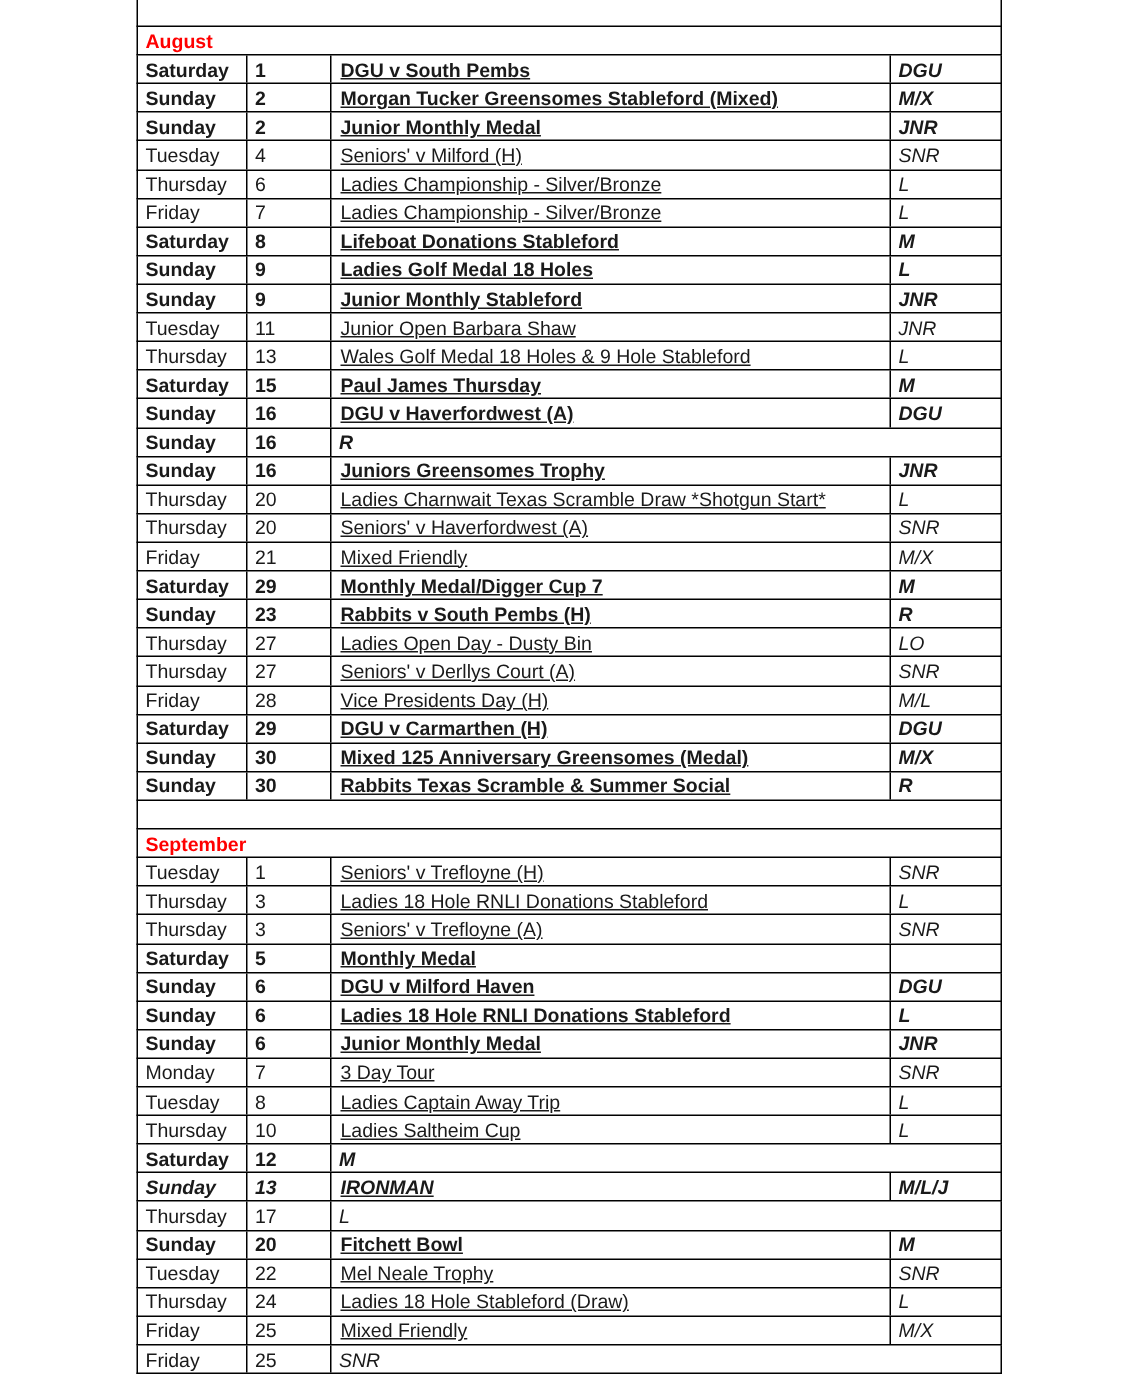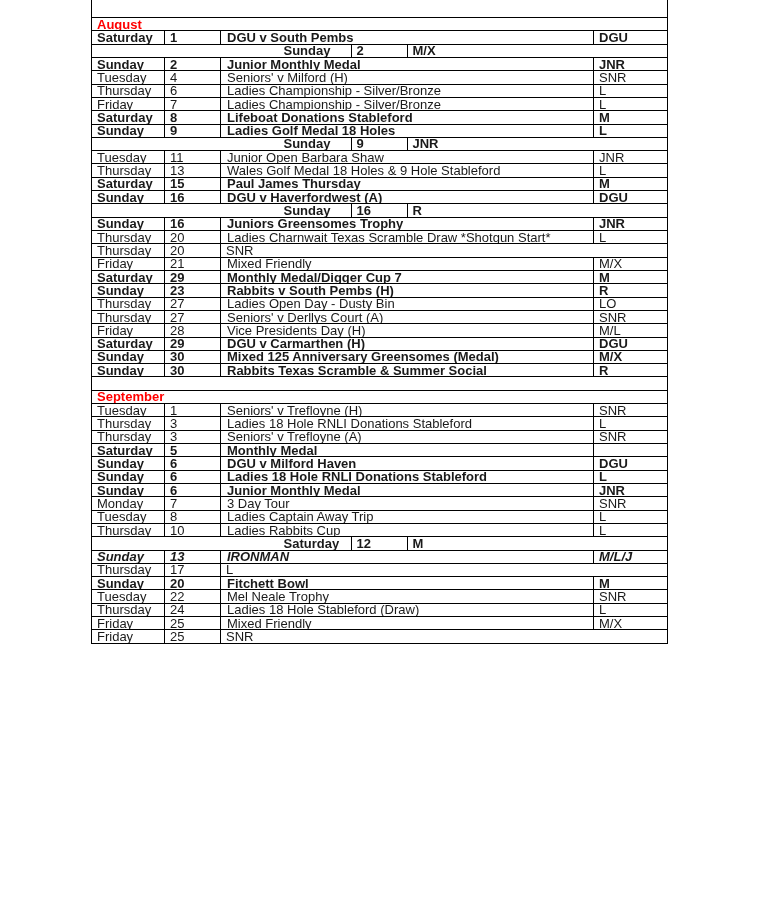--- a/index.html
+++ b/index.html
@@ -13,21 +13,21 @@
     height: 916px;
     overflow: hidden;
     font-family: "Liberation Sans", sans-serif;
     color: #1a1a1a;
   }
   .cal {
     position: absolute;
     left: 91px;
     top: 0;
     width: 577px;
-    height: 644px;
+    height: 916px;
     display: flex;
     flex-direction: column;
     box-sizing: border-box;
   }
   .row {
     flex: 1 1 0;
     min-height: 0;
     display: flex;
     align-items: center;
     box-sizing: border-box;
@@ -44,24 +44,24 @@
   .c {
     height: 100%;
     display: flex;
     align-items: center;
     box-sizing: border-box;
     padding-left: 5px;
     overflow: hidden;
   }
   .c-day   { width: 72px; }
   .c-date  { width: 56px;  border-left: 1.4px solid #000; }
-  .c-event { flex: 1;      border-left: 1.4px solid #000; padding-left: 6px; }
-  .c-code  { width: 74px;  border-left: 1.4px solid #000; }
+  .c-event { flex: 1;      border-left: 1.4px solid #000; padding-left: 6px; text-decoration: underline; }
+  .c-code  { width: 74px;  border-left: 1.4px solid #000; font-style: italic; }
   .c-full  { flex: 1; }
-  .bold   { font-weight: 700; justify-content: center; }
+  .bold   { font-weight: 700; }
   .italic { font-style: italic; }
   .month-label {
     font-weight: 700;
     color: #ff0000;
   }
 </style>
 </head>
 <body>
 
 <div class="cal">
@@ -73,20 +73,21 @@
     </div>
     <div class="row bold">
       <div class="c c-day">Saturday</div>
       <div class="c c-date">1</div>
       <div class="c c-event">DGU v South Pembs</div>
       <div class="c c-code">DGU</div>
     </div>
     <div class="row bold">
       <div class="c c-day">Sunday</div>
       <div class="c c-date">2</div>
+      <div class="c c-event">Morgan Tucker Greensomes Stableford (Mixed)</div>
       <div class="c c-code">M/X</div>
     </div>
     <div class="row bold">
       <div class="c c-day">Sunday</div>
       <div class="c c-date">2</div>
       <div class="c c-event">Junior Monthly Medal</div>
       <div class="c c-code">JNR</div>
     </div>
     <div class="row">
       <div class="c c-day">Tuesday</div>
@@ -114,20 +115,21 @@
     </div>
     <div class="row bold">
       <div class="c c-day">Sunday</div>
       <div class="c c-date">9</div>
       <div class="c c-event">Ladies Golf Medal 18 Holes</div>
       <div class="c c-code">L</div>
     </div>
     <div class="row bold">
       <div class="c c-day">Sunday</div>
       <div class="c c-date">9</div>
+      <div class="c c-event">Junior Monthly Stableford</div>
       <div class="c c-code">JNR</div>
     </div>
     <div class="row">
       <div class="c c-day">Tuesday</div>
       <div class="c c-date">11</div>
       <div class="c c-event">Junior Open Barbara Shaw</div>
       <div class="c c-code">JNR</div>
     </div>
     <div class="row">
       <div class="c c-day">Thursday</div>
@@ -160,20 +162,21 @@
     </div>
     <div class="row">
       <div class="c c-day">Thursday</div>
       <div class="c c-date">20</div>
       <div class="c c-event">Ladies Charnwait Texas Scramble Draw *Shotgun Start*</div>
       <div class="c c-code">L</div>
     </div>
     <div class="row">
       <div class="c c-day">Thursday</div>
       <div class="c c-date">20</div>
+      <div class="c c-event">Seniors' v Haverfordwest (A)</div>
       <div class="c c-code">SNR</div>
     </div>
     <div class="row">
       <div class="c c-day">Friday</div>
       <div class="c c-date">21</div>
       <div class="c c-event">Mixed Friendly</div>
       <div class="c c-code">M/X</div>
     </div>
     <div class="row bold">
       <div class="c c-day">Saturday</div>
@@ -279,21 +282,21 @@
     </div>
     <div class="row">
       <div class="c c-day">Tuesday</div>
       <div class="c c-date">8</div>
       <div class="c c-event">Ladies Captain Away Trip</div>
       <div class="c c-code">L</div>
     </div>
     <div class="row">
       <div class="c c-day">Thursday</div>
       <div class="c c-date">10</div>
-      <div class="c c-event">Ladies Rabbits Cup</div>
+      <div class="c c-event">Ladies Saltheim Cup</div>
       <div class="c c-code">L</div>
     </div>
     <div class="row bold">
       <div class="c c-day">Saturday</div>
       <div class="c c-date">12</div>
       <div class="c c-code">M</div>
     </div>
     <div class="row bold italic">
       <div class="c c-day">Sunday</div>
       <div class="c c-date">13</div>

